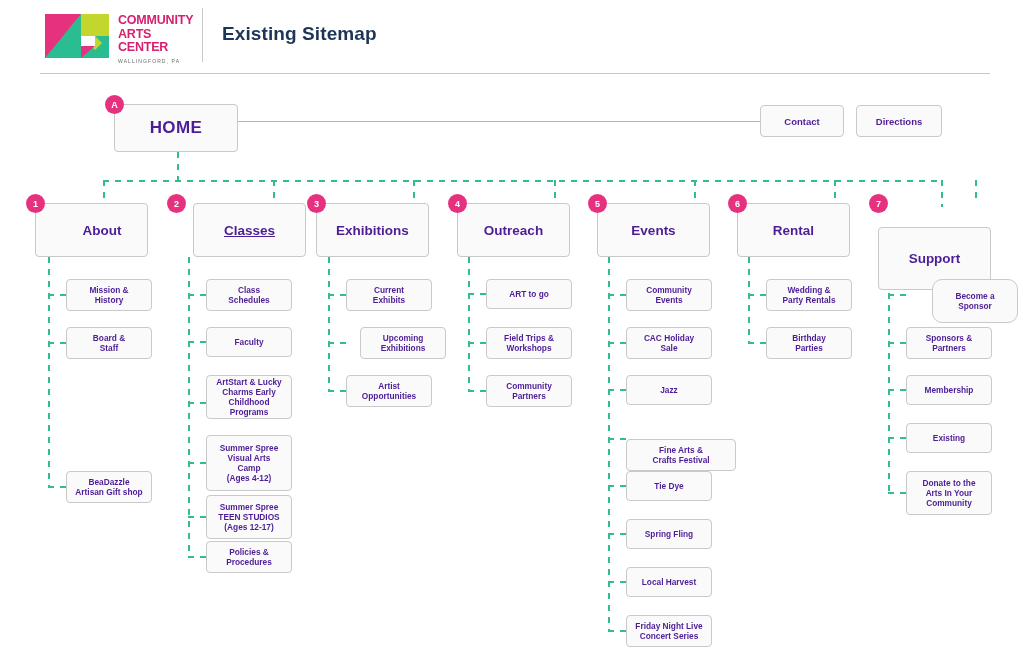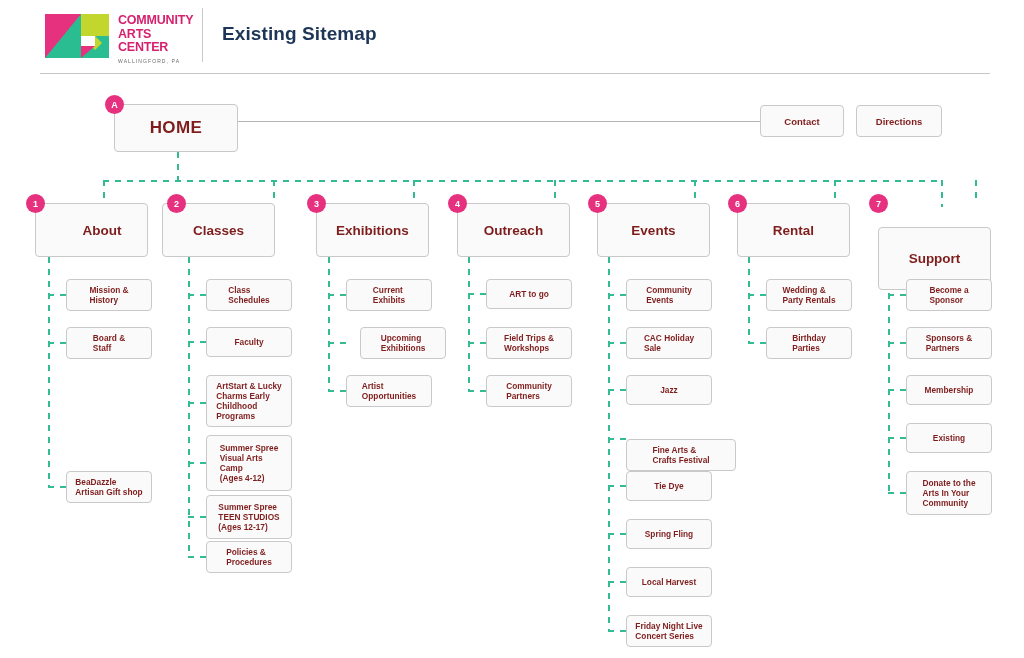--- a/index.html
+++ b/index.html
@@ -24,21 +24,22 @@
   .header-rule{position:absolute;left:40px;top:73px;width:950px;height:1px;background:#c6c6c6;}
 
   
   .node{
     position:absolute;
     box-sizing:border-box;
     background:#fafafa;
     border:1px solid #c9c9c9;
     border-radius:4px;
     display:flex;align-items:center;justify-content:center;
-    color:#7f1d1d;
+    text-align:center;
+    color:#4c1d95;
     z-index:5;
   }
   .node-home{font-size:17px;font-weight:bold;letter-spacing:0.4px;}
   .node-section{font-size:13.5px;font-weight:bold;}
   .node-child{font-size:8.3px;font-weight:bold;line-height:10px;padding:2px 4px;}
   .node-top{font-size:9.5px;font-weight:bold;}
 
   
   .badge{
     position:absolute;
@@ -119,36 +120,36 @@
       <div>Mission &amp;<br>History</div>
     </div>
     <div class="conn h-dash" style="left: 48px; top: 342px; width: 18px;"></div>
     <div class="node node-child" style="left: 66px; top: 327px; width: 86px; height: 32px;">
       <div>Board &amp;<br>Staff</div>
     </div>
     <div class="conn h-dash" style="left: 48px; top: 486px; width: 18px;"></div>
     <div class="node node-child" style="left: 66px; top: 471px; width: 86px; height: 32px;">
       <div>BeaDazzle<br>Artisan Gift shop</div>
     </div>
-    <div class="node node-section" style="left: 162px; top: 203px; width: 113px; height: 54px;">
+    <div class="node node-section" style="left: 193px; top: 203px; width: 113px; height: 54px; text-decoration: underline;">
       <div>Classes</div>
     </div>
     <div class="badge" style="left: 167px; top: 194px;">2</div>
     <div class="conn v-dash" style="left: 273px; top: 180px; height: 23px;"></div>
     <div class="conn v-dash" style="left: 188px; top: 257px; height: 299.6px;"></div>
     <div class="conn h-dash" style="left: 188px; top: 294px; width: 18px;"></div>
     <div class="node node-child" style="left: 206px; top: 279px; width: 86px; height: 32px;">
       <div>Class<br>Schedules</div>
     </div>
     <div class="conn h-dash" style="left: 188px; top: 341px; width: 18px;"></div>
     <div class="node node-child" style="left: 206px; top: 327px; width: 86px; height: 30px;">
       <div>Faculty</div>
     </div>
     <div class="conn h-dash" style="left: 188px; top: 402px; width: 18px;"></div>
-    <div class="node node-child" style="left: 206px; top: 375px; width: 86px; height: 52px;">
+    <div class="node node-child" style="left: 206px; top: 375px; width: 86px; height: 44px;">
       <div>ArtStart &amp; Lucky<br>Charms Early<br>Childhood<br>Programs</div>
     </div>
     <div class="conn h-dash" style="left: 188px; top: 462px; width: 18px;"></div>
     <div class="node node-child" style="left: 206px; top: 435px; width: 86px; height: 56px;">
       <div>Summer Spree<br>Visual Arts<br>Camp<br>(Ages 4-12)</div>
     </div>
     <div class="conn h-dash" style="left: 188px; top: 516px; width: 18px;"></div>
     <div class="node node-child" style="left: 206px; top: 495px; width: 86px; height: 44px;">
       <div>Summer Spree<br>TEEN STUDIOS<br>(Ages 12-17)</div>
     </div>
@@ -244,21 +245,21 @@
     <div class="node node-child" style="left: 766px; top: 327px; width: 86px; height: 32px;">
       <div>Birthday<br>Parties</div>
     </div>
     <div class="node node-section" style="left: 878px; top: 203px; width: 113px; height: 63px; margin-top: 24px;">
       <div>Support</div>
     </div>
     <div class="badge" style="left: 869px; top: 194px;">7</div>
     <div class="conn v-dash" style="left: 975px; top: 180px; height: 23px;"></div>
     <div class="conn v-dash" style="left: 888px; top: 257px; height: 236px;"></div>
     <div class="conn h-dash" style="left: 888px; top: 294px; width: 18px;"></div>
-    <div class="node node-child" style="left: 906px; top: 279px; width: 86px; height: 32px;">
+    <div class="node node-child" style="left: 932px; top: 279px; width: 86px; height: 44px; border-radius: 10px;">
       <div>Become a<br>Sponsor</div>
     </div>
     <div class="conn h-dash" style="left: 888px; top: 342px; width: 18px;"></div>
     <div class="node node-child" style="left: 906px; top: 327px; width: 86px; height: 32px;">
       <div>Sponsors &amp;<br>Partners</div>
     </div>
     <div class="conn h-dash" style="left: 888px; top: 389px; width: 18px;"></div>
     <div class="node node-child" style="left: 906px; top: 375px; width: 86px; height: 30px;">
       <div>Membership</div>
     </div>

